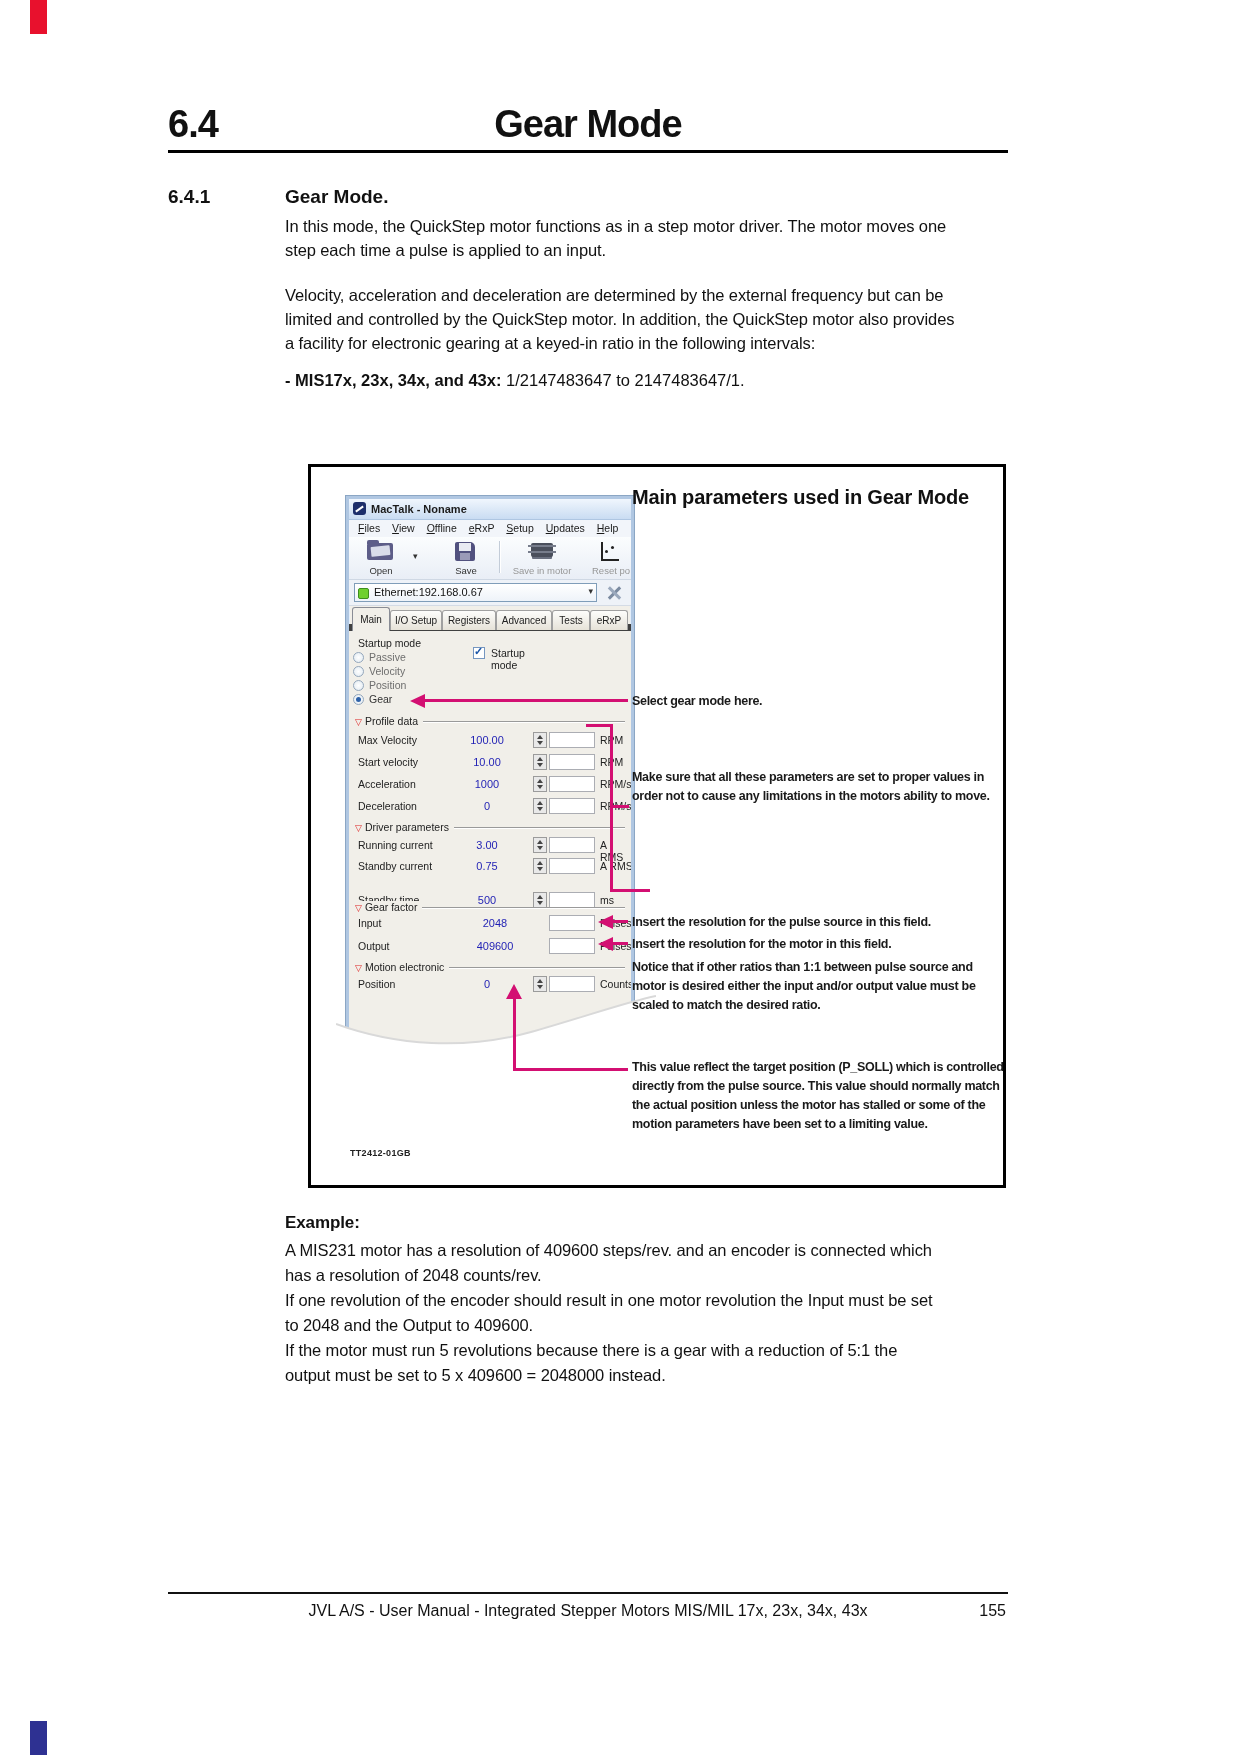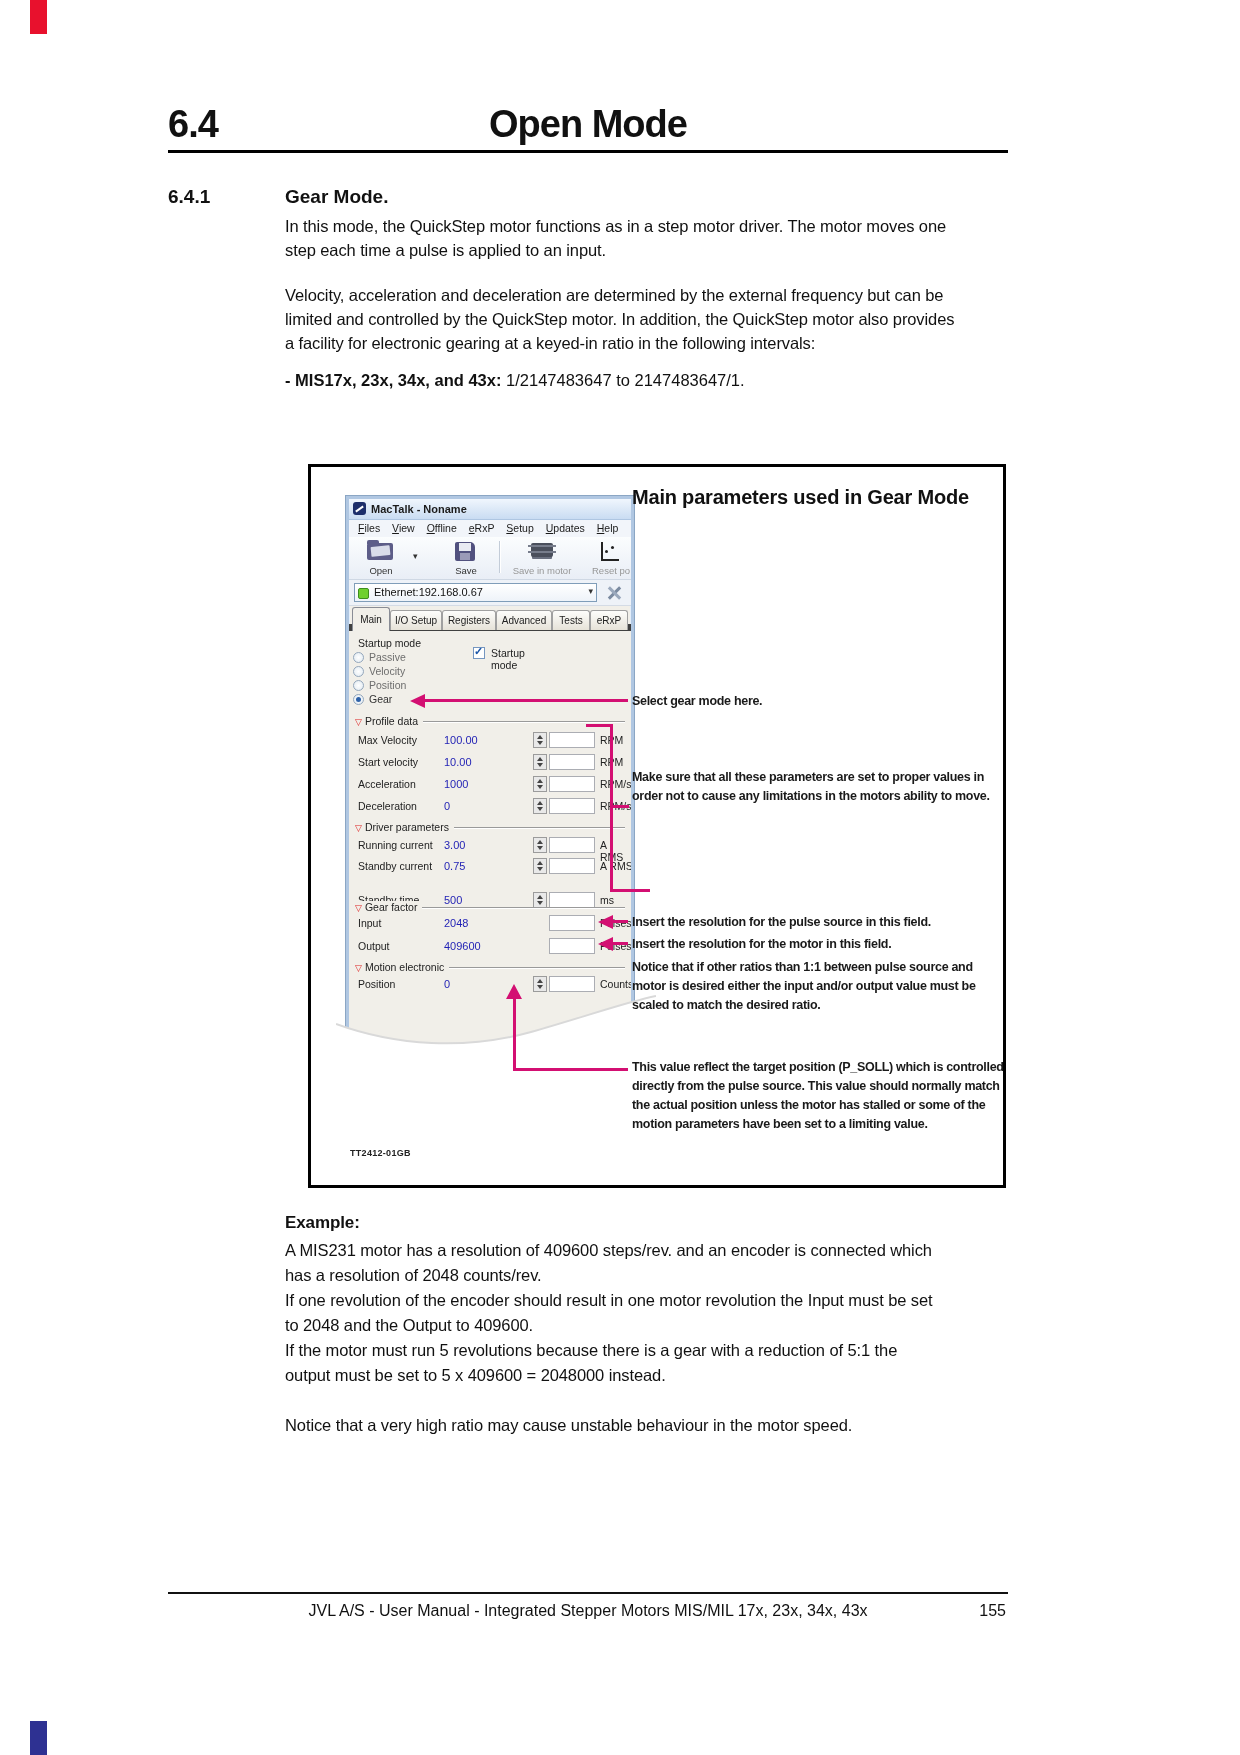--- a/index.html
+++ b/index.html
@@ -97,21 +97,21 @@
   .chk i{position:absolute;left:0px;top:-3px;font-style:normal;font-size:11px;font-weight:bold;color:#1b56a8;}
   .chk-label{position:absolute;left:18px;top:0;font-size:10.5px;}
 
   .sect{position:absolute;left:4px;width:274px;height:14px;}
   .sect-line{position:absolute;left:2px;right:2px;top:6px;border-top:1px solid #9a9a9a;border-bottom:1px solid #ffffff;}
   .sect-head{position:absolute;left:2px;top:0;background:#f1efe9;padding-right:5px;font-size:10.5px;color:#222;}
   .tri{color:#dd2222;font-size:9px;margin-right:3px;}
 
   .mrow{position:absolute;left:0;width:282px;height:16px;font-size:10.5px;}
   .rlabel{position:absolute;left:9px;top:2px;color:#222;}
-  .rval{position:absolute;left:95px;top:2px;width:86px;text-align:left;color:#1f1fb4;font-size:11px;}
+  .rval{position:absolute;left:95px;top:2px;width:86px;text-align:center;color:#1f1fb4;font-size:11px;}
   .rval.wide{width:102px;}
   .spin{position:absolute;left:184px;top:0px;width:14px;height:16px;background:#e9e9e9;border:1px solid #9b9b9b;box-sizing:border-box;}
   .spin::before{content:"";position:absolute;left:3px;top:2px;border-left:3px solid transparent;border-right:3px solid transparent;border-bottom:4px solid #444;}
   .spin::after{content:"";position:absolute;left:3px;bottom:2px;border-left:3px solid transparent;border-right:3px solid transparent;border-top:4px solid #444;}
   .rbox{position:absolute;left:200px;top:0px;width:46px;height:16px;background:#fff;border:1px solid #abadb3;box-sizing:border-box;}
   .runit{position:absolute;left:251px;top:2px;color:#222;}
 
   
   .tear{position:absolute;left:336px;top:988px;z-index:5;}
 
@@ -131,21 +131,21 @@
   .footer .f-text{display:block;text-align:center;}
   .footer .f-page{position:absolute;right:2px;top:0;}
 </style>
 </head>
 <body>
 
 <div class="tab-top"></div>
 <div class="tab-bottom"></div>
 
 <div class="h-number">6.4</div>
-<div class="h-title">Open Mode</div>
+<div class="h-title">Gear Mode</div>
 <div class="h-rule"></div>
 
 <div class="s-number">6.4.1</div>
 <div class="s-title">Gear Mode.</div>
 <div class="para p1">In this mode, the QuickStep motor functions as in a step motor driver. The motor moves one step each time a pulse is applied to an input.</div>
 <div class="para p2">Velocity, acceleration and deceleration are determined by the external frequency but can be limited and controlled by the QuickStep motor. In addition, the QuickStep motor also provides a facility for electronic gearing at a keyed-in ratio in the following intervals:</div>
 <div class="interval"><b>- MIS17x, 23x, 34x, and 43x:</b><span> 1/2147483647 to 2147483647/1.</span></div>
 
 <div class="fig"></div>
 <div class="fig-title">Main parameters used in Gear Mode</div>
@@ -353,20 +353,19 @@
 <div class="ah-up" style="left:506px;top:984px;"></div>
 <div class="pl" style="left:513px;top:998px;width:3px;height:73px;"></div>
 <div class="pl" style="left:513px;top:1068px;width:115px;height:3px;"></div>
 <div class="ann" style="left:632px;top:1058px;width:388px;">This value reflect the target position (P_SOLL) which is controlled directly from the pulse source. This value should normally match the actual position unless the motor has stalled or some of the motion parameters have been set to a limiting value.</div>
 
 <div class="example">
   <div class="ex-title">Example:</div>
   <div>A MIS231 motor has a resolution of 409600 steps/rev. and an encoder is connected which has a resolution of 2048 counts/rev.</div>
   <div>If one revolution of the encoder should result in one motor revolution the Input must be set to 2048 and the Output to 409600.</div>
   <div>If the motor must run 5 revolutions because there is a gear with a reduction of 5:1 the output must be set to 5 x 409600 = 2048000 instead.</div>
-  <div class="notice">Notice that a very high ratio may cause unstable behaviour in the motor speed.</div>
 </div>
 
 <div class="f-rule"></div>
 <div class="footer">
   <span class="f-text">JVL A/S - User Manual - Integrated Stepper Motors MIS/MIL 17x, 23x, 34x, 43x</span>
   <span class="f-page">155</span>
 </div>
 
 </body></html>

